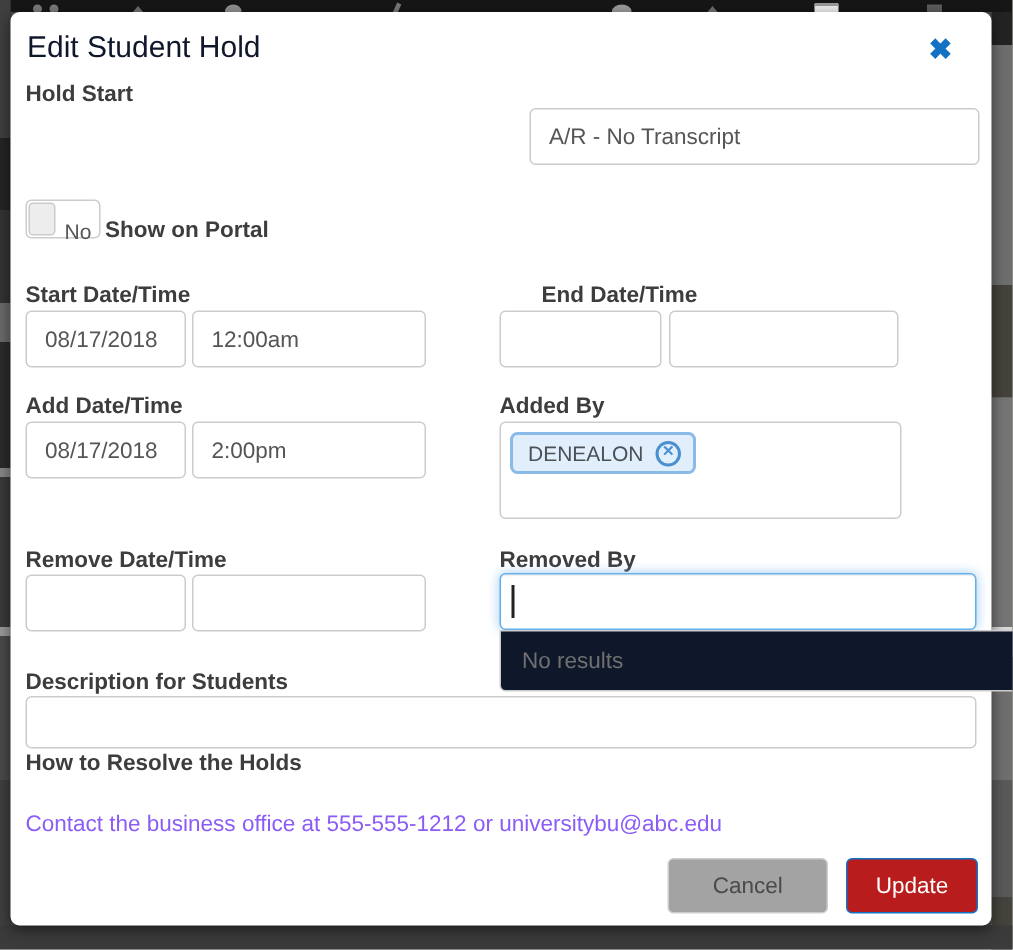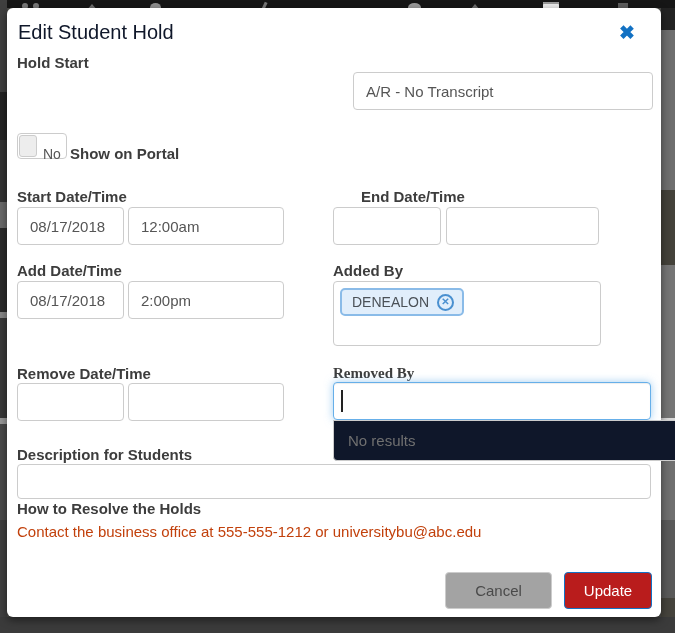--- a/index.html
+++ b/index.html
@@ -78,35 +78,35 @@
           border-radius:5px; font-size:14px; color:#4b5157; position:absolute; }
   .chip .chip-x { position:static; width:17px; height:17px; border:2px solid #4a90d0;
           border-radius:50%; color:#4a90d0; font-size:10px; font-weight:700;
           display:flex; align-items:center; justify-content:center; cursor:pointer; line-height:1; }
   .chip .chip-txt { position:static; }
 
   .lbl-remove { left:10px; top:357px; }
   .inp-removedate { left:10px;  top:375px; width:107px; height:38px; }
   .inp-removetime { left:121px; top:375px; width:156px; height:38px; }
 
-  .lbl-removedby { left:326px; top:357px;font-family:Liberation Serif, serif; }
+  .lbl-removedby { left:326px; top:357px; }
   .inp-removedby { left:326px; top:374px; width:318px; height:38px;
     border:1px solid #66afe9;
     box-shadow: inset 0 1px 1px rgba(0,0,0,.075), 0 0 8px rgba(102,175,233,.6); }
   .caret { left:334px; top:382px; width:2px; height:22px; background:#222; }
   .dropdown { left:326px; top:412px; width:368px; height:41px; background:#0f172a;
     border:1px solid #ccc; border-radius:0 0 4px 4px; z-index:5;
     display:flex; align-items:center; }
   .dropdown .no-results { position:static; padding-left:14px; font-size:15px; color:#707070; }
 
   .lbl-desc { left:10px; top:438px; }
   .inp-desc { left:10px; top:456px; width:634px; height:35px; }
 
   .lbl-resolve { left:10px; top:492px; }
-  .contact-text { left:10px; top:515px; font-size:15px; color:#c2410c; }
+  .contact-text { left:10px; top:533px; font-size:15px; color:#8b5cf6; }
 
   .btn { height:37px; border-radius:4px; font-family:"Liberation Sans", sans-serif;
          font-size:15px; cursor:pointer; display:flex; align-items:center; justify-content:center; }
   .btn-cancel { left:438px; top:564px; width:107px; background:#a3a3a3;
                 border:1px solid #ccc; color:#4a4a4a; }
   .btn-update { left:557px; top:564px; width:88px; background:#b91c1c;
                 border:1px solid #1272c5; color:#fff; }
 </style>
 </head>
 <body>

